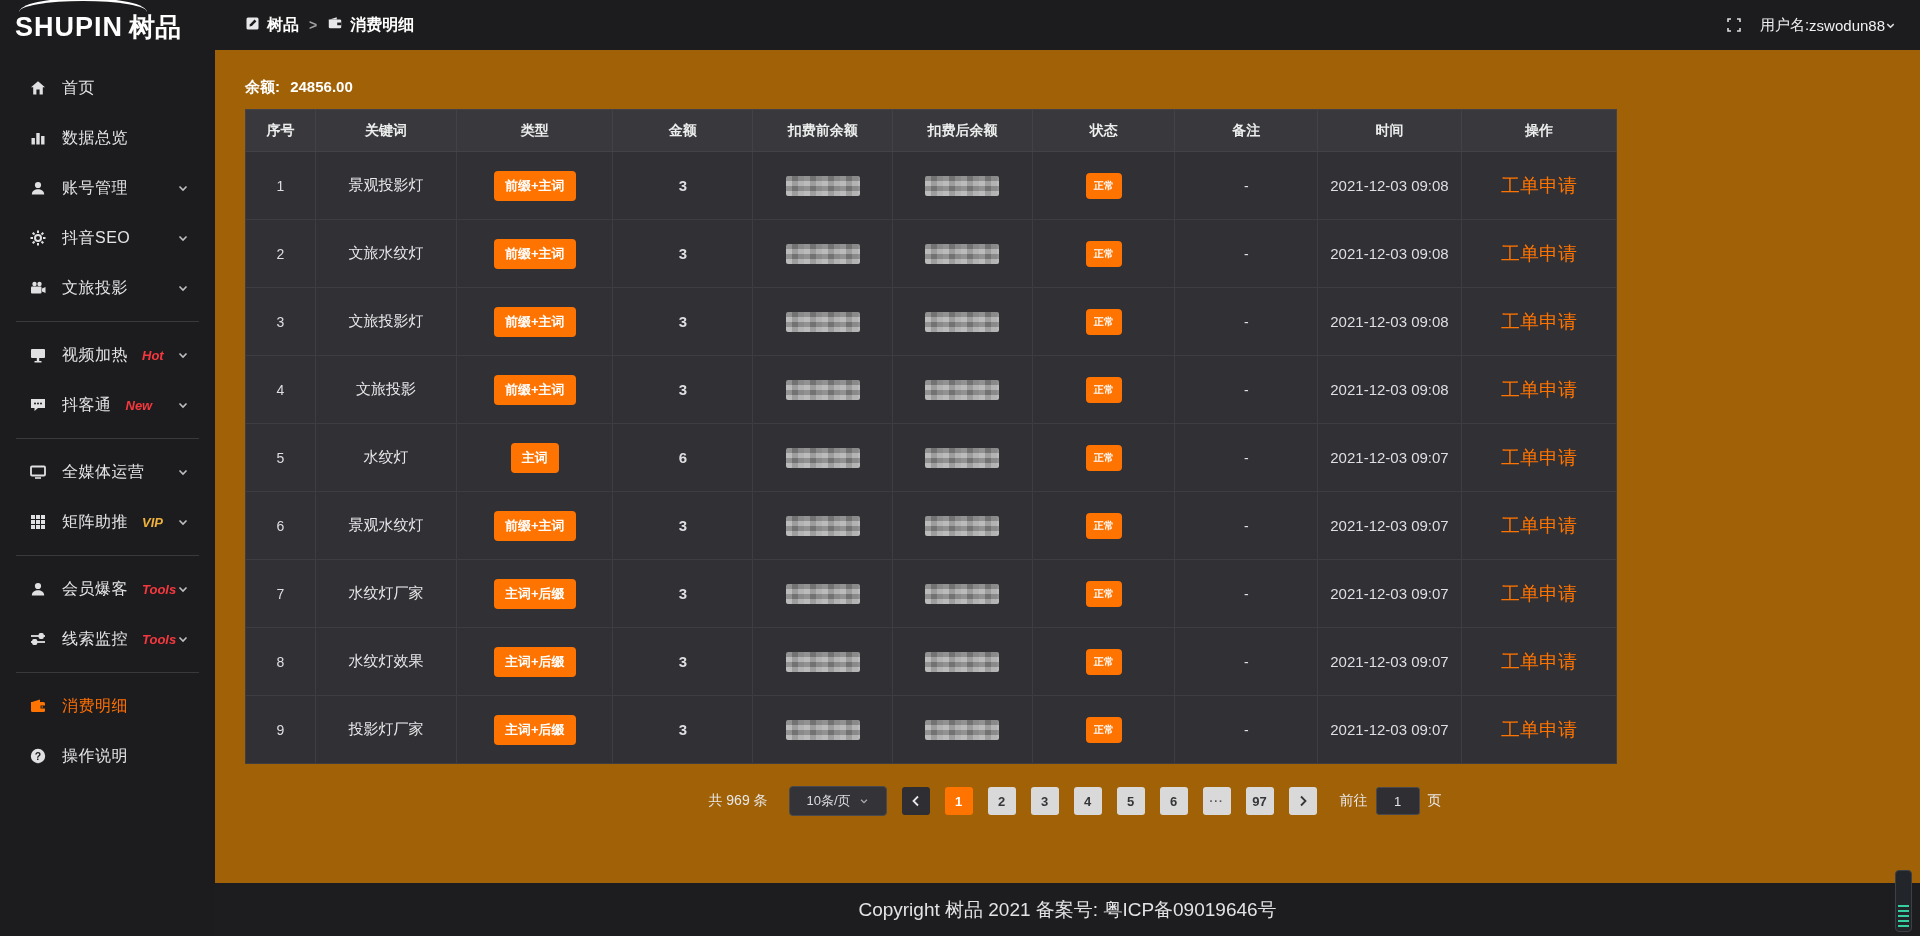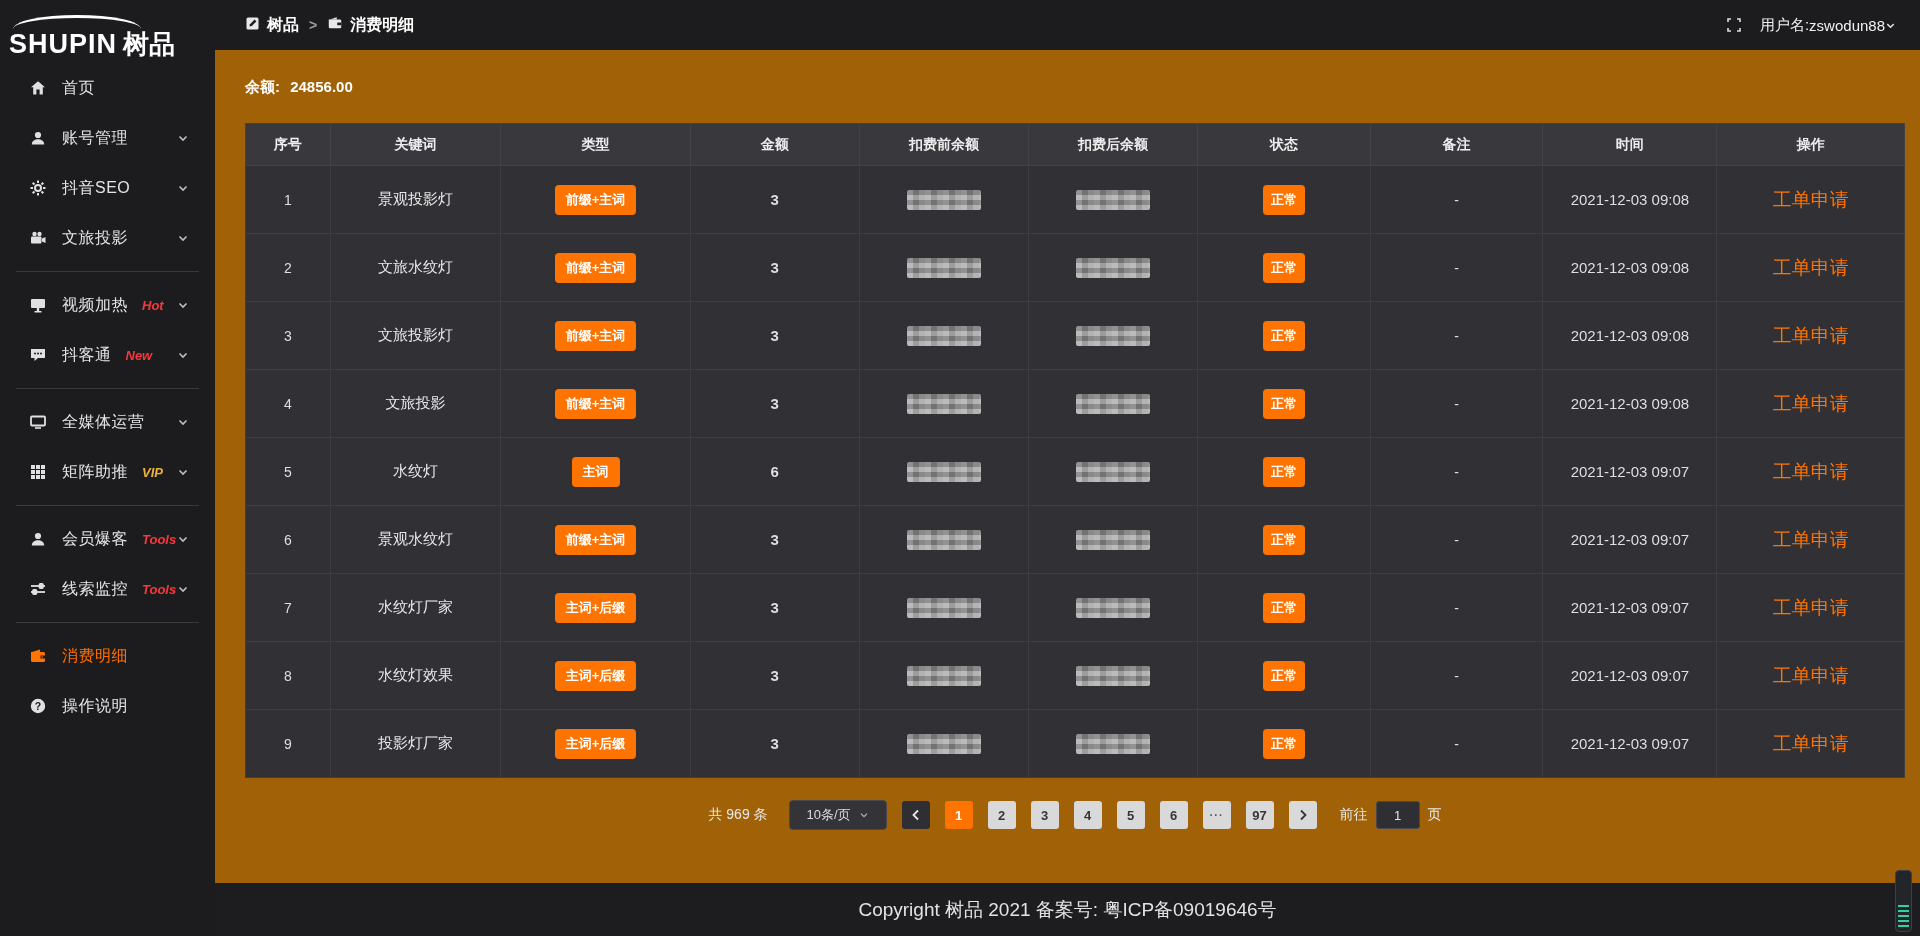--- a/index.html
+++ b/index.html
@@ -2,21 +2,21 @@
 <html><head>
 <meta charset="utf-8">
 <style>
   * { box-sizing: border-box; margin: 0; padding: 0; }
   html,body { width:1920px; height:936px; overflow:hidden; }
   body { font-family:"Liberation Sans","DejaVu Sans",sans-serif; background:#2b2b2e; color:#e4e4e6; }
   .app { display:flex; width:1920px; height:936px; }
 
   
   .sidebar { flex:0 0 215px; background:#1c1c1f; display:flex; flex-direction:column; position:relative; z-index:2; }
-  .logo { height:62px; display:flex; align-items:flex-end; padding-left:9px; }
+  .logo { height:62px; display:flex; align-items:flex-start; padding-left:9px;margin-left:6px; }
   .logo-inner { position:relative; display:flex; align-items:baseline; gap:6px; padding-top:10px; }
   .logo-arc { position:absolute; top:-2px; left:4px; width:128px; height:14px; border-top:3px solid #fff; border-radius:50% 50% 0 0 / 100% 100% 0 0; }
   .logo-en { font-size:27px; font-weight:900; letter-spacing:1px; color:#fff; }
   .logo-cn { font-size:26px; font-weight:900; color:#fff; }
   .nav { padding-top:1px; }
   .s-item { height:50px; display:flex; align-items:center; padding:0 26px 0 28px; cursor:pointer; }
   .s-icon { width:20px; height:20px; margin-right:14px; display:flex; align-items:center; justify-content:center; }
   .s-icon svg { display:block; }
   .s-label { font-size:16px; color:#e4e4e6; letter-spacing:0.5px; }
   .s-item.active .s-label { color:#ff6f00; }
@@ -34,26 +34,26 @@
   .crumb-sep { color:#a2a2a6; font-size:14px; font-weight:700; }
   .top-right { display:flex; align-items:center; gap:18px; }
   .fs-btn { display:flex; cursor:pointer; }
   .user-box { display:flex; align-items:center; font-size:15px; color:#f0f0f2; cursor:pointer; }
 
   
   .content { flex:1; background:#a16207; padding:0 15px 0 30px; }
   .balance { margin-top:28px; font-size:15px; font-weight:700; color:#fff; }
   .balance .val { margin-left:6px; }
 
-  table { width:1660px; margin-top:26px; border-collapse:collapse; table-layout:fixed; border:1px solid #3d3d42; }
+  table { width:1372px; margin-top:12px; border-collapse:collapse; table-layout:fixed; border:1px solid #3d3d42; }
   thead th { height:42px; background:#39393d; color:#eceded; font-size:14px; font-weight:700; border:1px solid #424247; }
   tbody td { height:68px; background:#313135; color:#dfdfe2; font-size:14px; text-align:center; border:1px solid #3d3d42; }
   td.kw { font-weight:500; font-size:15px; color:#e9e9eb; }
   .type-badge { display:inline-block; background:#ff7300; color:#fff; font-size:13px; font-weight:600; padding:6px 11px; border-radius:4px; }
-  .status-badge { display:inline-block; background:#ff7300; color:#fff; font-size:13px; font-weight:600; padding:6px 8px; border-radius:4px; }
+  .status-badge { display:inline-block; background:#ff7300; color:#fff; font-size:10px; font-weight:600; padding:6px 8px; border-radius:4px; }
   .amount { font-size:15px; font-weight:600; }
   .time-cell { font-size:15px; font-weight:500; }
   .action-link { color:#ff7300; font-size:19px; font-weight:500; cursor:pointer; }
   .mosaic { width:74px; height:20px; margin:0 auto; border-radius:2px; background-color:#9a9a9a;
     background-image:
       repeating-linear-gradient(0deg, rgba(255,255,255,.20) 0 5px, rgba(0,0,0,.14) 5px 10px),
       repeating-linear-gradient(90deg, rgba(255,255,255,.16) 0 6px, rgba(50,50,50,.20) 6px 12px, rgba(255,255,255,.06) 12px 18px);
   }
 
   
@@ -94,20 +94,30 @@
 
       <div class="s-item">
         <span class="s-icon">
           <svg width="18" height="18" viewBox="0 0 18 18">
               <path d="M9 2.2 L16 8.2 H13.8 V15.5 H10.6 V10.6 H7.4 V15.5 H4.2 V8.2 H2 Z" fill="#e0e0e2"></path>
             </svg>
         </span>
         <span class="s-label">首页</span>
       </div>
 
+      <div class="s-item">
+        <span class="s-icon">
+          <svg width="18" height="18" viewBox="0 0 18 18">
+              <rect x="2.5" y="9" width="3.4" height="6.5" fill="#e0e0e2"></rect>
+              <rect x="7.3" y="4" width="3.4" height="11.5" fill="#e0e0e2"></rect>
+              <rect x="12.1" y="7" width="3.4" height="8.5" fill="#e0e0e2"></rect>
+            </svg>
+        </span>
+        <span class="s-label">数据总览</span>
+      </div>
 
       <div class="s-item">
         <span class="s-icon">
           <svg width="18" height="18" viewBox="0 0 18 18">
               <circle cx="9" cy="6" r="3.1" fill="#e0e0e2"></circle>
               <path d="M2.8 15.5 C2.8 11.8 6 10.3 9 10.3 C12 10.3 15.2 11.8 15.2 15.5 Z" fill="#e0e0e2"></path>
             </svg>
         </span>
         <span class="s-label">账号管理</span>
         <span class="s-chev">

